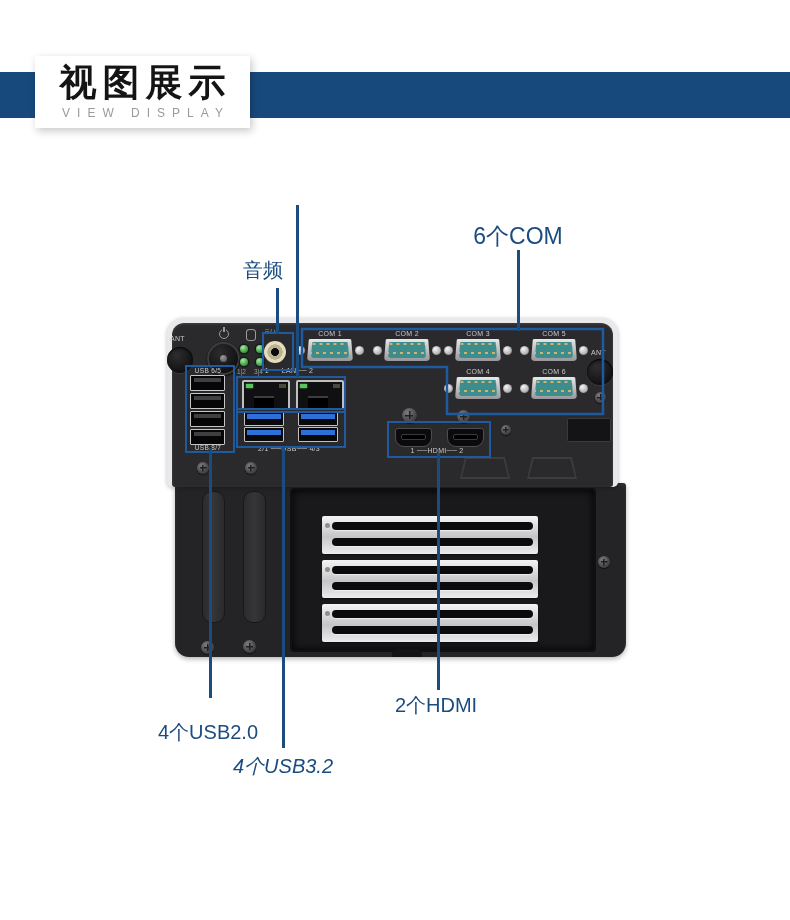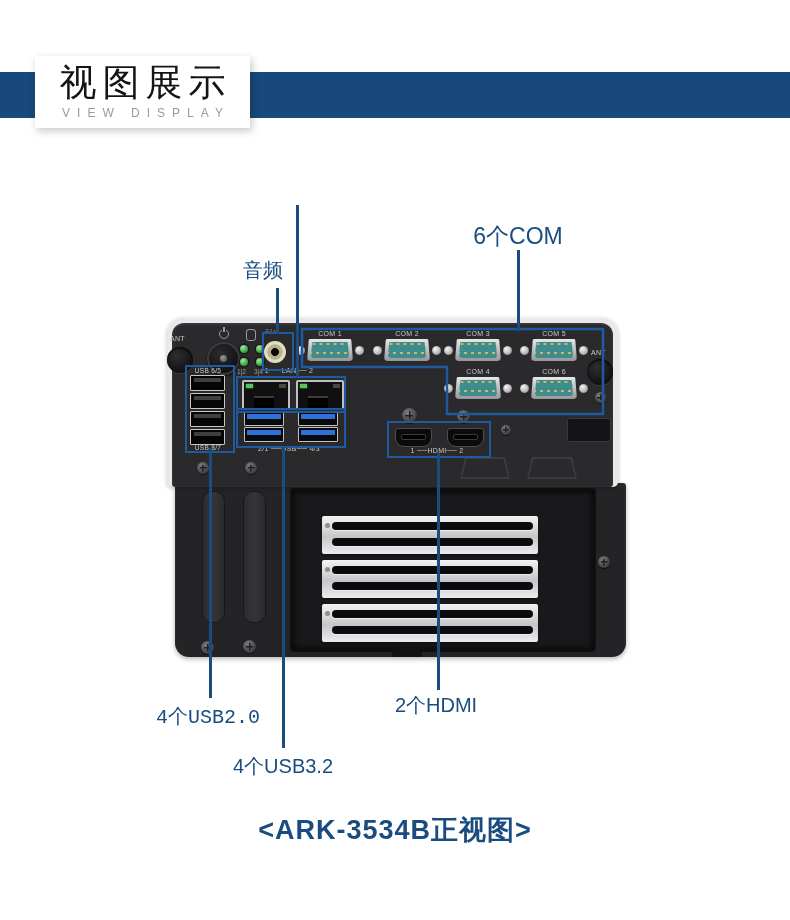--- a/index.html
+++ b/index.html
@@ -4,21 +4,21 @@
 <style>
   html,body{margin:0;padding:0;background:#fff;}
   body{font-family:"Liberation Sans","DejaVu Sans",sans-serif;}
   #stage{position:relative;width:790px;height:920px;background:#fff;overflow:hidden;}
 
   
   .hdr-bar{position:absolute;left:0;top:72px;width:790px;height:46px;background:#18497c;z-index:1;}
   .hdr-box{position:absolute;left:35px;top:56px;width:215px;height:72px;background:#ffffff;
            box-shadow:2px 3px 8px rgba(0,0,0,.22);z-index:2;display:flex;flex-direction:column;
            align-items:center;justify-content:center;}
-  .hdr-cn{font-size:37px;font-weight:400;color:#141414;letter-spacing:6px;line-height:1.05;margin-left:6px;}
+  .hdr-cn{font-size:37px;font-weight:700;color:#141414;letter-spacing:6px;line-height:1.05;margin-left:6px;}
   .hdr-en{font-size:12px;color:#9a9a9a;letter-spacing:7px;margin-top:4px;margin-left:7px;}
 
   
   .lbl{position:absolute;color:#1b4c80;font-size:20px;white-space:nowrap;z-index:12;}
   .lbl.center{transform:translateX(-50%);}
   .cap{position:absolute;left:0;top:812px;width:790px;text-align:center;color:#1b4c80;
        font-size:27px;font-weight:700;letter-spacing:1px;z-index:12;}
   .cline{position:absolute;width:3px;background:#1b4c80;z-index:11;}
 
   
@@ -123,24 +123,23 @@
 <div id="stage">
 
   <div class="hdr-bar"></div>
   <div class="hdr-box">
     <div class="hdr-cn">视图展示</div>
     <div class="hdr-en">VIEW DISPLAY</div>
   </div>
 
   <div class="lbl center" style="left:263px;top:257px;">音频</div>
   <div class="lbl center" style="left:518px;top:221px;font-size:23px;">6个COM</div>
-  <div class="lbl center" style="left:208px;top:703px;font-family:Liberation Mono, monospace;">4个USB2.0</div>
-  <div class="lbl center" style="left:283px;top:753px;">4个USB3.2</div>
+  <div class="lbl center" style="left:208px;top:719px;">4个USB2.0</div>
+  <div class="lbl center" style="left:283px;top:753px;font-style:italic;">4个USB3.2</div>
   <div class="lbl center" style="left:436px;top:692px;">2个HDMI</div>
-  <div class="cap">&lt;ARK-3534B正视图&gt;</div>
 
   <div class="cline" style="left:296px;top:205px;height:172px;"></div>
   <div class="cline" style="left:276px;top:288px;height:46px;"></div>
   <div class="cline" style="left:517px;top:250px;height:81px;"></div>
   <div class="cline" style="left:209px;top:448px;height:250px;"></div>
   <div class="cline" style="left:282px;top:447px;height:301px;"></div>
   <div class="cline" style="left:437px;top:453px;height:237px;"></div>
 
   <div class="hl" style="left:262px;top:332px;width:28px;height:35px;"></div>
   <div class="hl" style="left:185px;top:365px;width:46px;height:84px;"></div>

